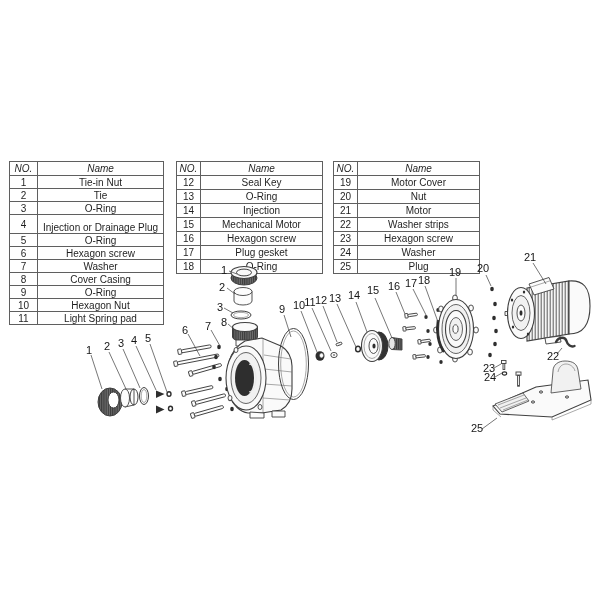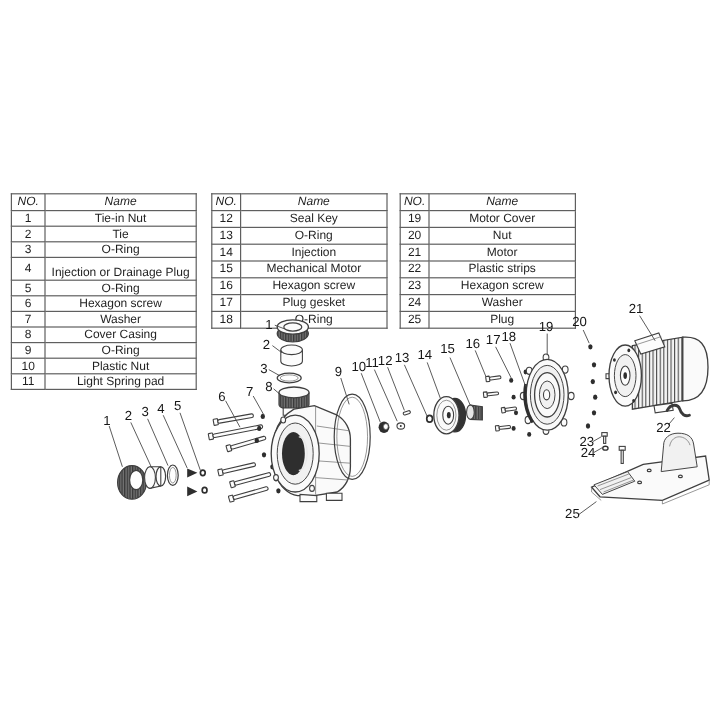--- a/index.html
+++ b/index.html
@@ -77,21 +77,21 @@
     <tr>
           <td>8</td>
           <td>Cover Casing</td>
         </tr>
     <tr>
           <td>9</td>
           <td>O-Ring</td>
         </tr>
     <tr>
           <td>10</td>
-          <td>Plastic Nut</td>
+          <td>Hexagon Nut</td>
         </tr>
     <tr>
           <td>11</td>
           <td>Light Spring pad</td>
         </tr>
   </tbody>
     </table>
 
   <table class="parts-table t2">
     <colgroup>
@@ -151,21 +151,21 @@
     <tr>
           <td>20</td>
           <td>Nut</td>
         </tr>
     <tr>
           <td>21</td>
           <td>Motor</td>
         </tr>
     <tr>
           <td>22</td>
-          <td>Plastic strips</td>
+          <td>Washer strips</td>
         </tr>
     <tr>
           <td>23</td>
           <td>Hexagon screw</td>
         </tr>
     <tr>
           <td>24</td>
           <td>Washer</td>
         </tr>
     <tr>

